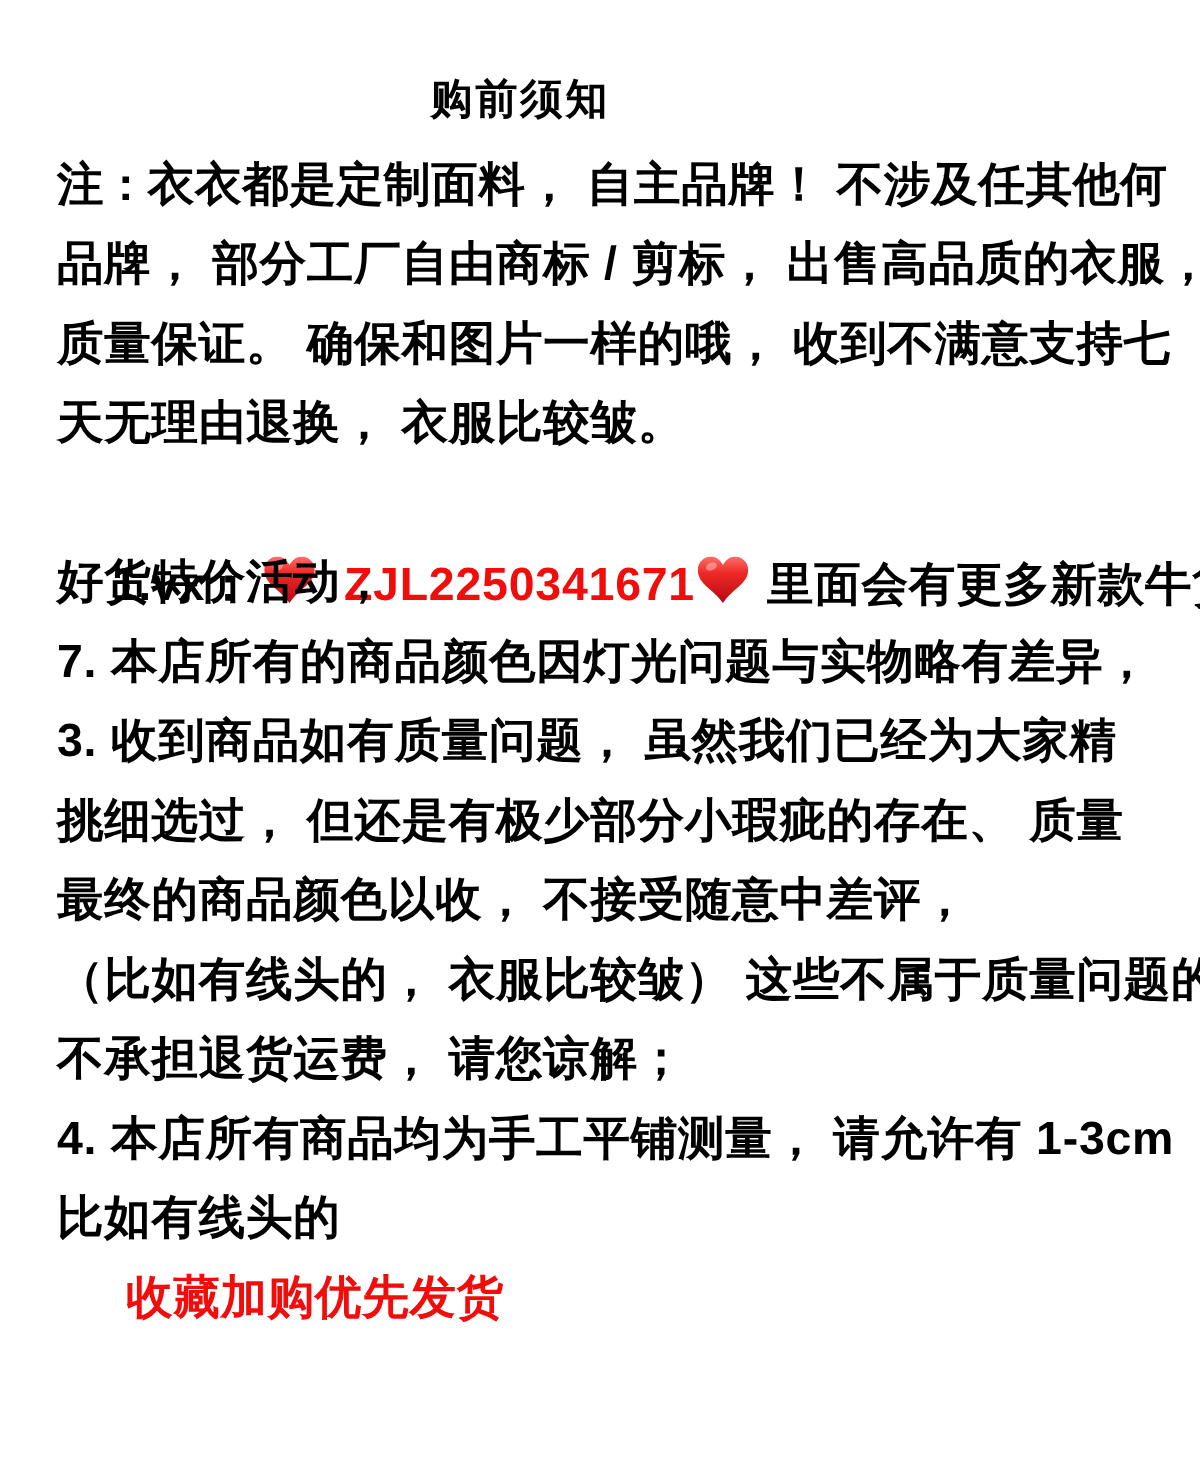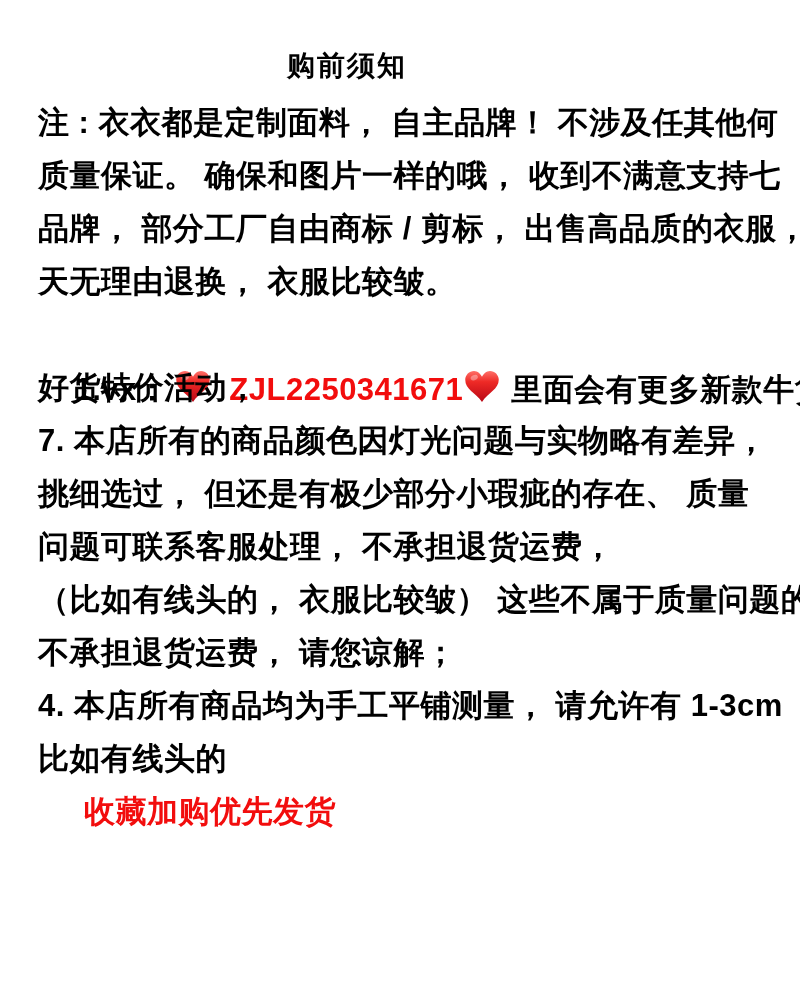--- a/index.html
+++ b/index.html
@@ -77,39 +77,40 @@
       </linearGradient>
     </defs>
   </svg>
 </div>
 
 <div class="page">
 
   <h1 class="title">购前须知</h1>
 
   <div class="line">注 : 衣衣都是定制面料， 自主品牌！ 不涉及任其他何</div>
+  <div class="line">品牌， 部分工厂自由商标 / 剪标， 出售高品质的衣服，</div>
   <div class="line">质量保证。 确保和图片一样的哦， 收到不满意支持七</div>
-  <div class="line">品牌， 部分工厂自由商标 / 剪标， 出售高品质的衣服，</div>
   <div class="line">天无理由退换， 衣服比较皱。</div>
 
   <div class="line vx-line">
     <span class="seg">1.vx：</span><span class="heart left"><svg viewBox="0 0 32 29.6">
           <path d="M23.6,0c-3.4,0-6.3,2.7-7.6,5.6C14.7,2.7,11.8,0,8.4,0C3.8,0,0,3.8,0,8.4c0,9.4,9.5,11.9,16,21.2c6.1-9.3,16-12.1,16-21.2C32,3.8,28.2,0,23.6,0z" fill="url(#heartGrad)"></path>
           <ellipse cx="8.6" cy="6.4" rx="3.6" ry="2.4" fill="#ffffff" opacity="0.35" transform="rotate(-22 8.6 6.4)"></ellipse>
         </svg></span><span class="seg red-text">ZJL2250341671</span><span class="heart right"><svg viewBox="0 0 32 29.6">
           <path d="M23.6,0c-3.4,0-6.3,2.7-7.6,5.6C14.7,2.7,11.8,0,8.4,0C3.8,0,0,3.8,0,8.4c0,9.4,9.5,11.9,16,21.2c6.1-9.3,16-12.1,16-21.2C32,3.8,28.2,0,23.6,0z" fill="url(#heartGrad)"></path>
           <ellipse cx="8.6" cy="6.4" rx="3.6" ry="2.4" fill="#ffffff" opacity="0.35" transform="rotate(-22 8.6 6.4)"></ellipse>
         </svg></span><span class="seg">里面会有更多新款牛货</span>
   </div>
   <div class="line">好货特价活动，</div>
 
   <div class="line">7. 本店所有的商品颜色因灯光问题与实物略有差异，</div>
 
+  <div class="line">3. 收到商品如有质量问题， 虽然我们已经为大家精</div>
   <div class="line">挑细选过， 但还是有极少部分小瑕疵的存在、 质量</div>
-  <div class="line">问题可联系客服处理， 不承担退货运费，</div>
+  <div class="line">最终的商品颜色以收， 不接受随意中差评，</div>
 
   <div class="line">（比如有线头的， 衣服比较皱） 这些不属于质量问题的，</div>
   <div class="line">不承担退货运费， 请您谅解；</div>
 
   <div class="line">4. 本店所有商品均为手工平铺测量， 请允许有 1-3cm</div>
   <div class="line">比如有线头的</div>
 
   <div class="line footer-promo">收藏加购优先发货</div>
 
 </div>

